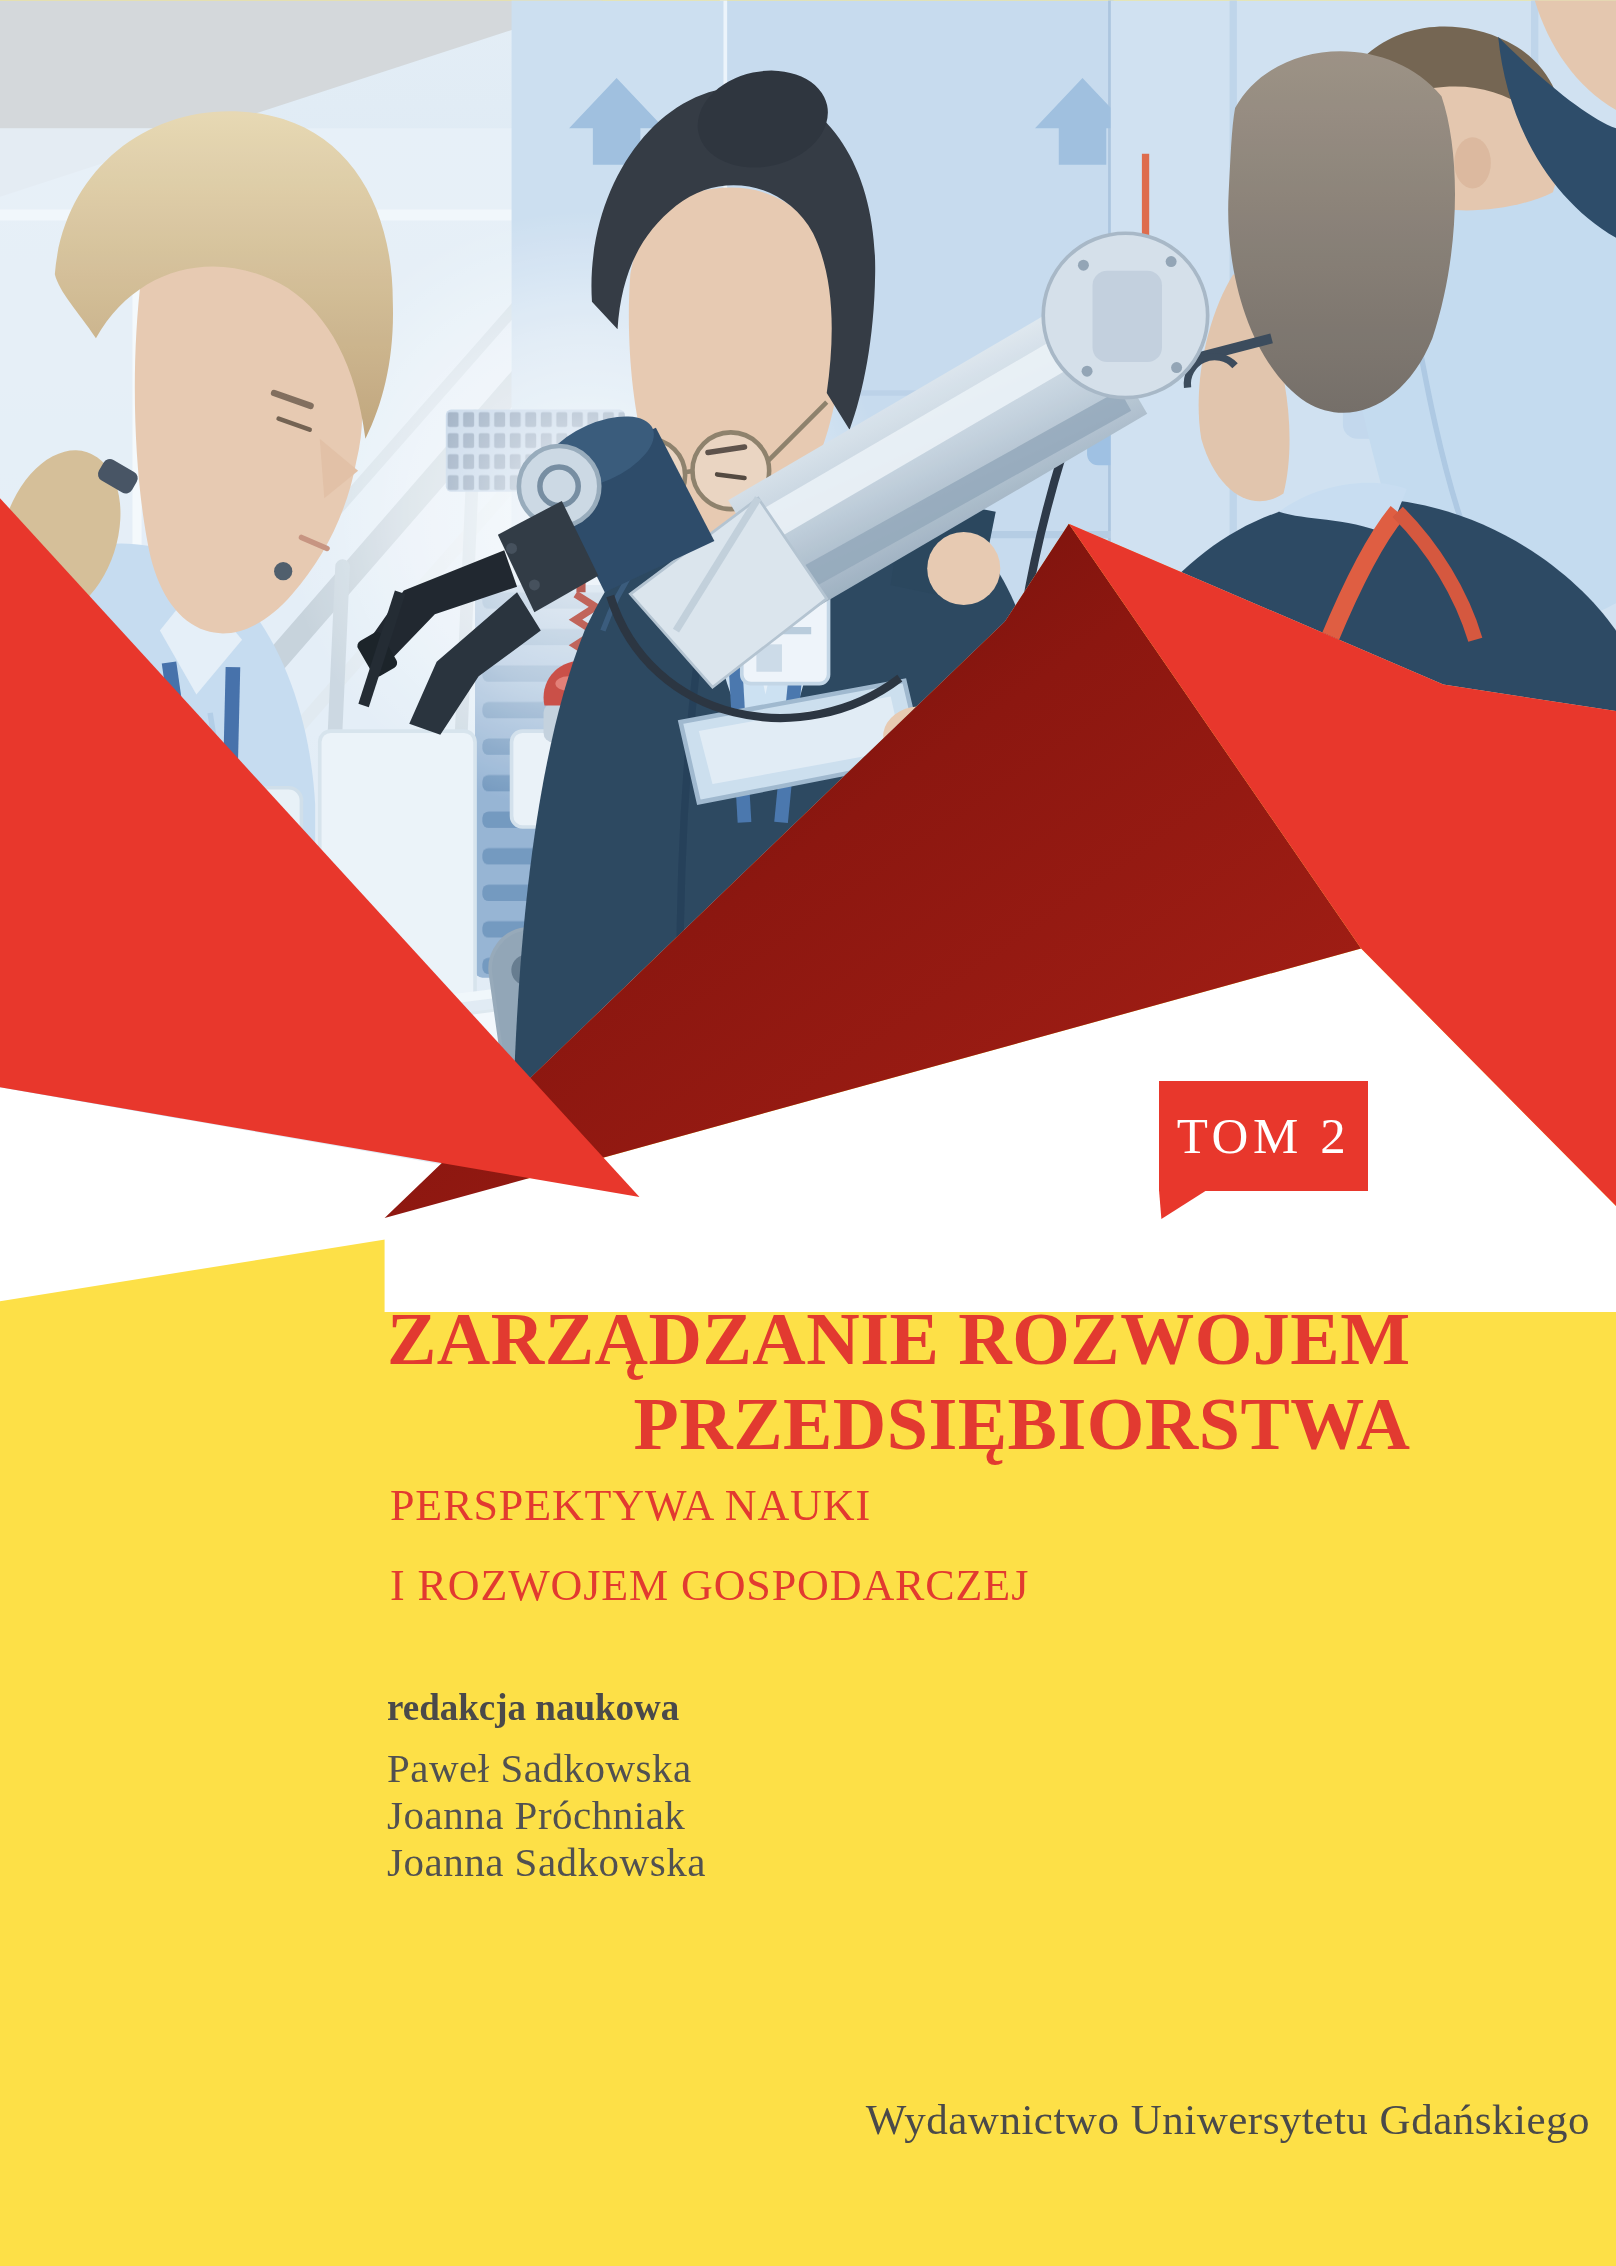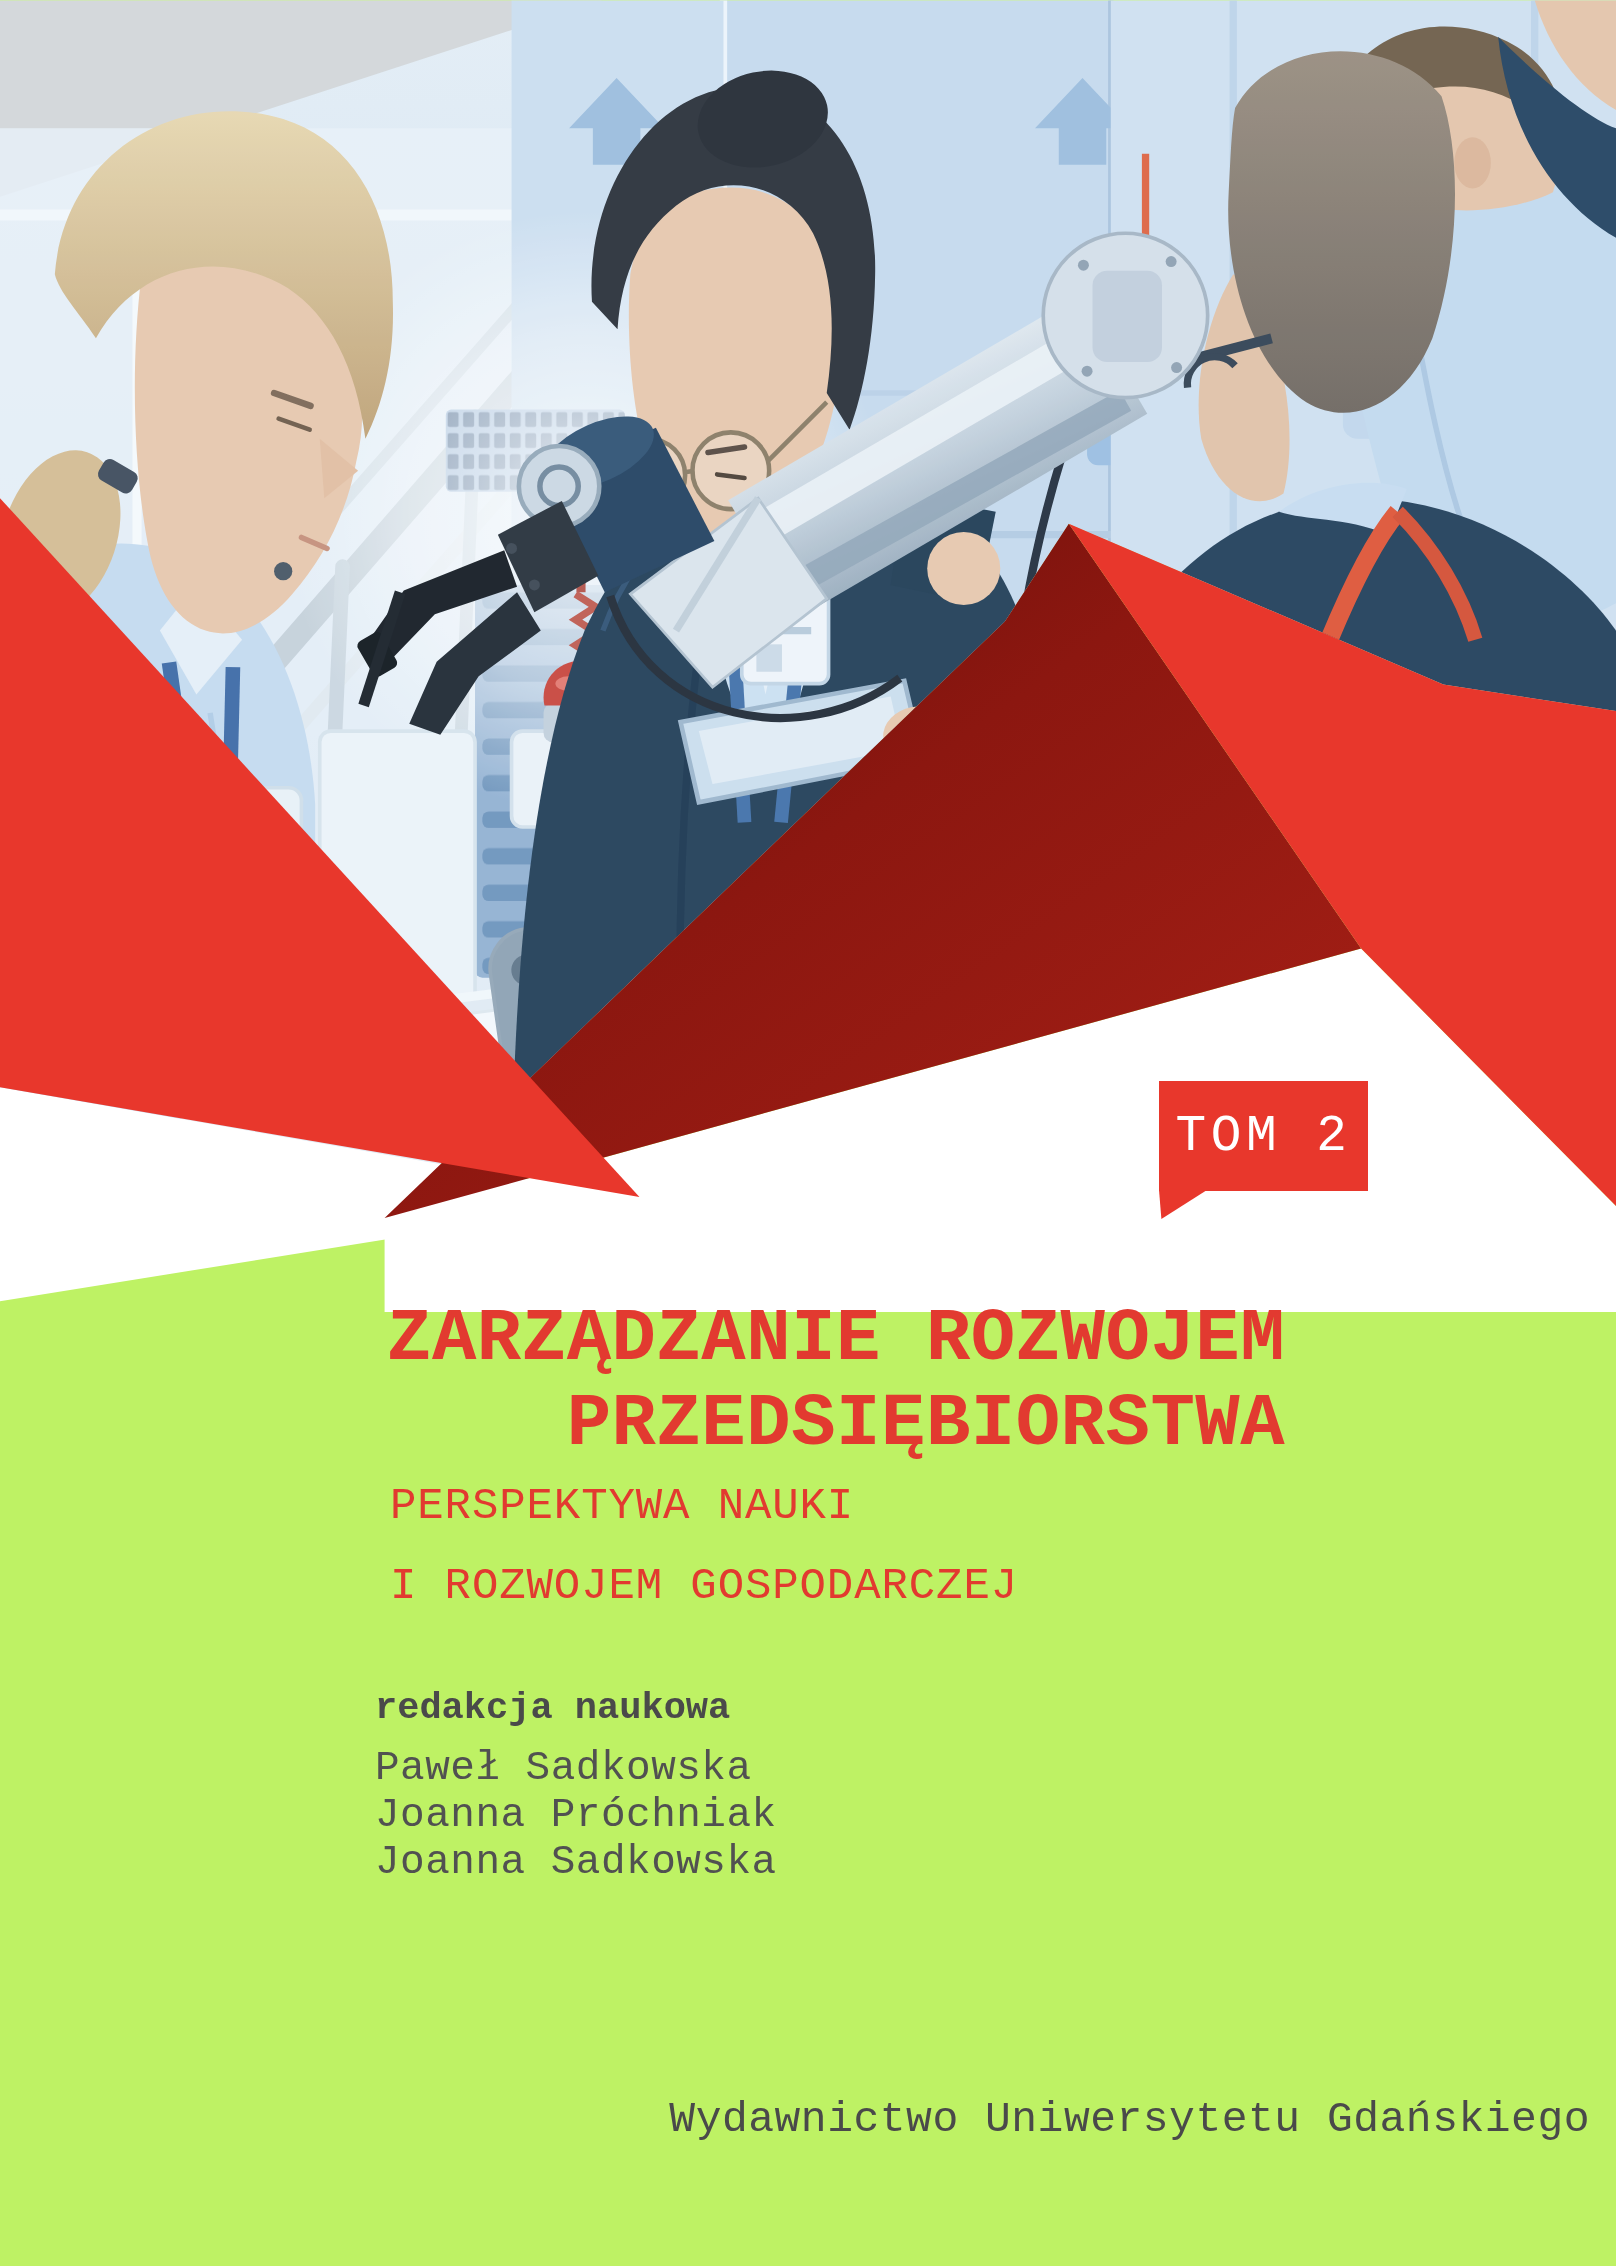--- a/index.html
+++ b/index.html
@@ -1,38 +1,38 @@
 <!DOCTYPE html>
 <html style="font-size:14.6px"><head>
 <meta charset="utf-8">
 <style>
   html,body{margin:0;padding:0;background:#ffffff;}
   .page{
-    position:relative;width:1616px;height:2267px;background:#bef264;
-    overflow:hidden;font-family:Liberation Mono, monospace;
+    position:relative;width:1616px;height:2267px;background:#fde047;
+    overflow:hidden;font-family:Liberation Serif, serif;
   }
   .art{position:absolute;left:0;top:0;width:1616px;height:2267px;display:block;}
   .badge{
     position:absolute;left:1159px;top:1081px;width:209px;height:110px;
     background:#e8372c;color:#ffffff;display:flex;align-items:center;justify-content:center;
     font-size:51px;font-weight:400;letter-spacing:4.6px;
   }
   .badge-tail{
     position:absolute;left:0;top:109px;width:48px;height:29px;background:#e8372c;
     -webkit-clip-path:polygon(0 0,100% 0,5% 100%);clip-path:polygon(0 0,100% 0,5% 100%);
   }
   .title{
     position:absolute;left:387px;top:1297px;color:#e23a30;
     font-weight:bold;font-size:74px;line-height:85px;letter-spacing:0.5px;white-space:nowrap;text-align:right;
   }
   .subtitle{
     position:absolute;left:390px;top:1466px;color:#e23a30;
     font-weight:300;font-size:44px;line-height:80px;letter-spacing:0.9px;white-space:nowrap;
   }
-  .editors{position:absolute;left:375px;top:1687px;color:#4e4e4e;}
+  .editors{position:absolute;left:387px;top:1687px;color:#4e4e4e;}
   .editors .heading{font-weight:bold;font-size:37px;line-height:42px;margin-bottom:16.4px;color:#4a4a4a;}
   .editors .name{font-size:41px;line-height:47px;letter-spacing:0.5px;color:#515151;}
   .publisher{
     position:absolute;left:0;top:2095px;width:1590px;text-align:right;
     font-size:43px;color:#4a4a4a;letter-spacing:0.5px;
   }
 </style>
 </head>
 <body>
 

